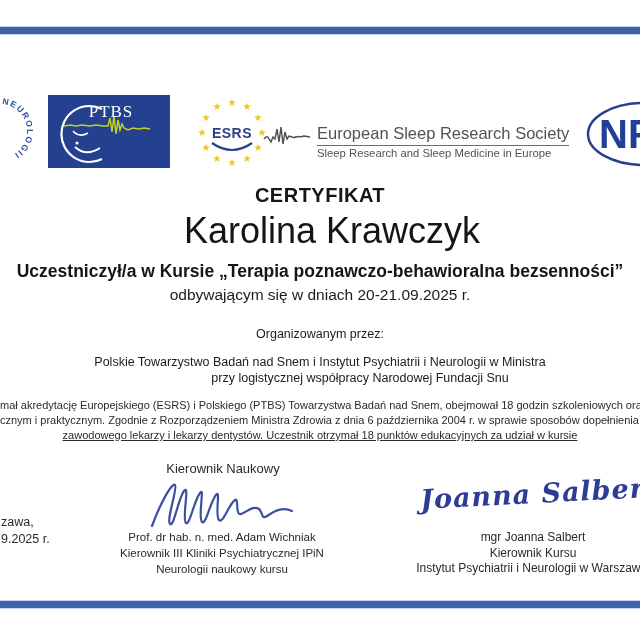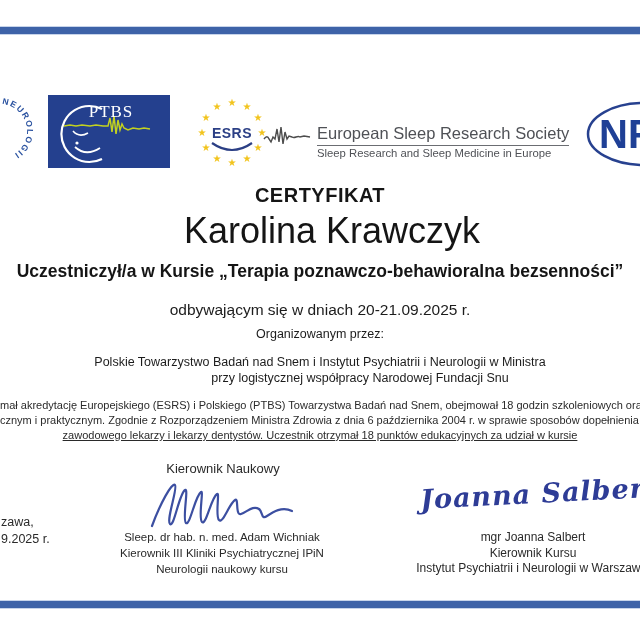--- a/index.html
+++ b/index.html
@@ -6,21 +6,21 @@
   body{
     width:640px;height:640px;position:relative;overflow:hidden;
     background:#ffffff;font-family:"Liberation Sans",sans-serif;color:#1c1c1c;
   }
   .abs{position:absolute;}
   .bar{left:0;width:640px;height:7px;background:#3e63a8;border-top:1px solid #c7d4ea;border-bottom:1px solid #c7d4ea;}
   .center-line{left:0;width:640px;text-align:center;white-space:nowrap;}
   .title{top:184px;font-size:20px;font-weight:700;letter-spacing:.5px;color:#151515;}
   .recipient{top:210px;font-size:36px;font-weight:400;color:#151515;margin-left:12px;}
   .course{top:261px;font-size:17.5px;font-weight:700;color:#151515;}
-  .dates{top:286px;font-size:15.5px;margin-top:15px;}
+  .dates{top:286px;font-size:15.5px;}
   .orglabel{top:327px;font-size:12.5px;}
   .org1{top:355px;font-size:12.5px;}
   .org2{top:371px;font-size:12.5px;padding-left:40px;}
   .acc{font-size:11px;color:#2a2a2a;}
   .acc1{top:399px;} .acc2{top:414px;} .acc3{top:429px;text-decoration:underline;}
   .sig-heading{top:461px;left:63px;width:320px;text-align:center;font-size:13px;color:#2a2a2a;}
   .sig-left-block{top:529px;left:62px;width:320px;text-align:center;font-size:11.5px;line-height:16px;color:#2a2a2a;}
   .sig-right-block{top:530px;left:413px;width:240px;text-align:center;font-size:12px;line-height:15.5px;color:#2a2a2a;white-space:nowrap;}
   .place-date{top:514px;left:1px;font-size:12.5px;line-height:16.5px;color:#2a2a2a;white-space:nowrap;}
   .script-sig{
@@ -102,21 +102,21 @@
 <div class="abs center-line acc acc2">cznym i praktycznym. Zgodnie z Rozporządzeniem Ministra Zdrowia z dnia 6 października 2004 r. w sprawie sposobów dopełnienia obowiązku dosko</div>
 <div class="abs center-line acc acc3">zawodowego lekarzy i lekarzy dentystów. Uczestnik otrzymał 18 punktów edukacyjnych za udział w kursie</div>
 
 <div class="abs sig-heading">Kierownik Naukowy</div>
 
 <svg class="abs" style="left:148px;top:476px;" width="150" height="54" viewBox="0 0 150 54">
   <path d="M4,50 C12,28 24,6 27,9 C30,12 18,44 22,48 C26,52 31,18 37,14 C41,11 34,44 38,47 C42,50 47,20 53,16 C56,13 50,42 54,46 C58,50 63,22 69,18 C72,15 67,40 71,44 C75,48 81,28 87,24 C91,21 87,40 93,38 C99,36 105,29 111,33 C115,36 113,44 119,40 C125,36 134,30 144,35" fill="none" stroke="#3c4fa1" stroke-width="2.2" stroke-linecap="round"></path>
 </svg>
 
 <div class="abs sig-left-block">
-  <div>Sleep. dr hab. n. med. Adam Wichniak</div>
+  <div>Prof. dr hab. n. med. Adam Wichniak</div>
   <div>Kierownik III Kliniki Psychiatrycznej IPiN</div>
   <div>Neurologii naukowy kursu</div>
 </div>
 
 <div class="abs place-date">
   <div>zawa,</div>
   <div>9.2025 r.</div>
 </div>
 
 <div class="abs script-sig">Joanna Salbert</div>

